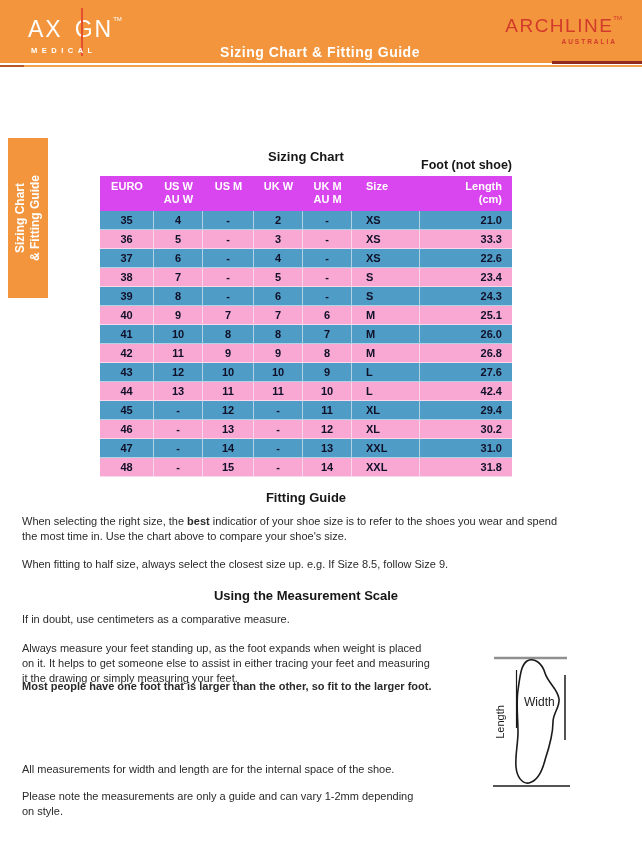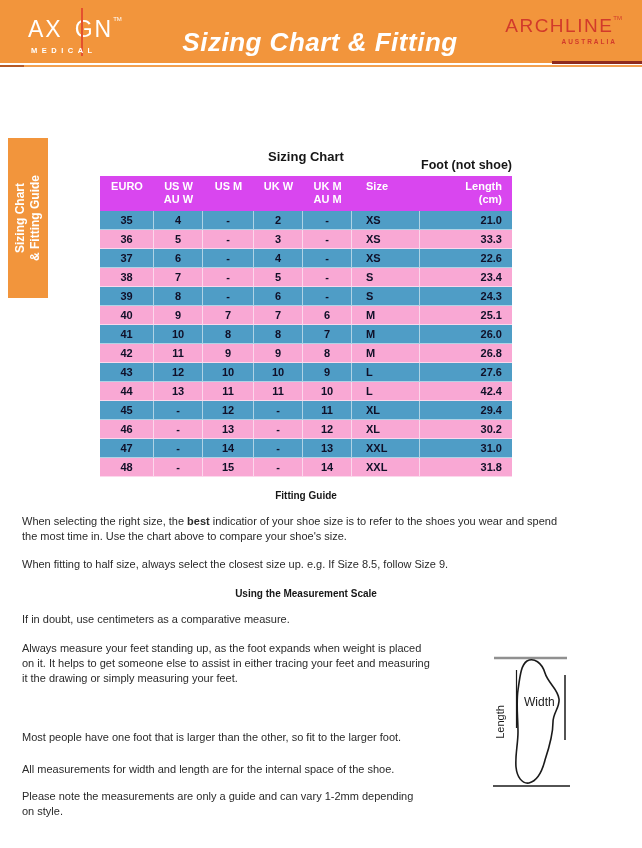--- a/index.html
+++ b/index.html
@@ -9,22 +9,22 @@
     font-family:"Liberation Sans", sans-serif;color:#222;
   }
   
   .header{position:absolute;left:0;top:0;width:642px;height:63px;background:#F2953C;}
   .axign{position:absolute;left:28px;top:7px;width:120px;height:52px;color:#ffffff;}
   .axign-name{position:absolute;left:0;top:9px;font-size:23px;font-weight:400;letter-spacing:2px;white-space:nowrap;}
   .axign-gap{display:inline-block;width:12px;}
   .axign-line{position:absolute;left:53px;top:1px;width:2px;height:48px;background:#E4502E;}
   .axign-tm{font-size:6px;vertical-align:top;letter-spacing:0;}
   .axign-sub{position:absolute;left:3px;top:39px;font-size:7.5px;font-weight:bold;letter-spacing:4.5px;white-space:nowrap;}
-  .doc-title{position:absolute;left:145px;top:27px;width:350px;text-align:center;
-    font-size:26px;font-weight:bold;color:#ffffff;letter-spacing:0.5px;font-style:italic;}
+  .doc-title{position:absolute;left:145px;top:44px;width:350px;text-align:center;
+    font-size:14px;font-weight:bold;color:#ffffff;letter-spacing:0.5px;}
   .archline{position:absolute;right:20px;top:15px;text-align:right;color:#D23A2B;}
   .archline-name{font-size:19px;font-weight:500;letter-spacing:1.5px;white-space:nowrap;}
   .archline-tm{font-size:6px;vertical-align:top;letter-spacing:0;}
   .archline-sub{font-size:6.5px;font-weight:bold;letter-spacing:2px;margin-top:1px;padding-right:5px;}
   .maroon-seg{position:absolute;top:61px;right:0;width:90px;height:3px;background:#8E2A1E;}
   .header-rule{position:absolute;top:65px;left:0;width:642px;height:2px;background:#F2A050;}
   .header-rule-dark{position:absolute;top:65px;left:0;width:24px;height:2px;background:#B55A26;}
   
   .side-tab{position:absolute;left:8px;top:138px;width:40px;height:160px;background:#F2953C;}
   .side-tab-text{position:absolute;left:-60px;top:60px;width:160px;height:40px;
@@ -48,21 +48,21 @@
   .row-peri td{background:#f9a8d4;}
   .c0{width:54px;text-align:center;}
   .c1{width:49px;text-align:center;}
   .c2{width:51px;text-align:center;}
   .c3{width:49px;text-align:center;}
   .c4{width:49px;text-align:center;}
   .c5{width:68px;text-align:left;padding-left:14px;}
   .c6{width:92px;text-align:right;padding-right:10px;}
   
   .section-heading{position:absolute;left:0;width:612px;text-align:center;
-    font-size:10px;font-weight:bold;color:#161616;}
+    font-size:13px;font-weight:bold;color:#161616;}
   .para{position:absolute;left:22px;font-size:11px;line-height:15px;color:#2a2a2a;
     white-space:pre-line;}
   
   .foot-diagram{position:absolute;left:480px;top:640px;width:162px;height:170px;}
 </style>
 </head>
 <body>
 
 <div class="page">
 
@@ -240,21 +240,21 @@
   <div class="section-heading" style="top:490px;">Fitting Guide</div>
   <div class="para" style="top:514px;width:618px;"><span>When selecting the right size, the </span><b>best</b><span> indicatior of your shoe size is to refer to the shoes you wear and spend
 the most time in. Use the chart above to compare your shoe's size.</span></div>
   <div class="para" style="top:557px;width:618px;">When fitting to half size, always select the closest size up. e.g. If Size 8.5, follow Size 9.</div>
 
   <div class="section-heading" style="top:588px;">Using the Measurement Scale</div>
   <div class="para" style="top:612px;width:460px;">If in doubt, use centimeters as a comparative measure.</div>
   <div class="para" style="top:641px;width:460px;">Always measure your feet standing up, as the foot expands when weight is placed
 on it. It helps to get someone else to assist in either tracing your feet and measuring
 it the drawing or simply measuring your feet.</div>
-  <div class="para" style="top:730px;width:460px;">Most people have one foot that is larger than the other, so fit to the larger foot.</div>
+  <div class="para" style="top:679px;width:460px;font-weight:bold;">Most people have one foot that is larger than the other, so fit to the larger foot.</div>
   <div class="para" style="top:762px;width:460px;">All measurements for width and length are for the internal space of the shoe.</div>
   <div class="para" style="top:789px;width:460px;">Please note the measurements are only a guide and can vary 1-2mm depending
 on style.</div>
 
   <svg class="foot-diagram" viewBox="0 0 162 170" xmlns="http://www.w3.org/2000/svg">
     <line x1="14" y1="18" x2="87" y2="18" stroke="#909090" stroke-width="2.5"></line>
     <line x1="13" y1="146" x2="90" y2="146" stroke="#1a1a1a" stroke-width="1.3"></line>
     <path fill="none" stroke="#1a1a1a" stroke-width="1.6" d="M47,21 C54,17 62,23 65,33 C68,43 78,49 79,59 C80,67 73,73 73,82 C73,95 69,108 65,120 C62,132 57,141 49,143 C42,144 37,137 36,127 C35,115 38,104 38,92 C38,78 36,64 38,50 C40,36 41,25 47,21 Z"></path>
     <line x1="36.5" y1="30" x2="36.5" y2="88" stroke="#1a1a1a" stroke-width="1.2"></line>
     <line x1="85" y1="35" x2="85" y2="100" stroke="#1a1a1a" stroke-width="1.5"></line>

